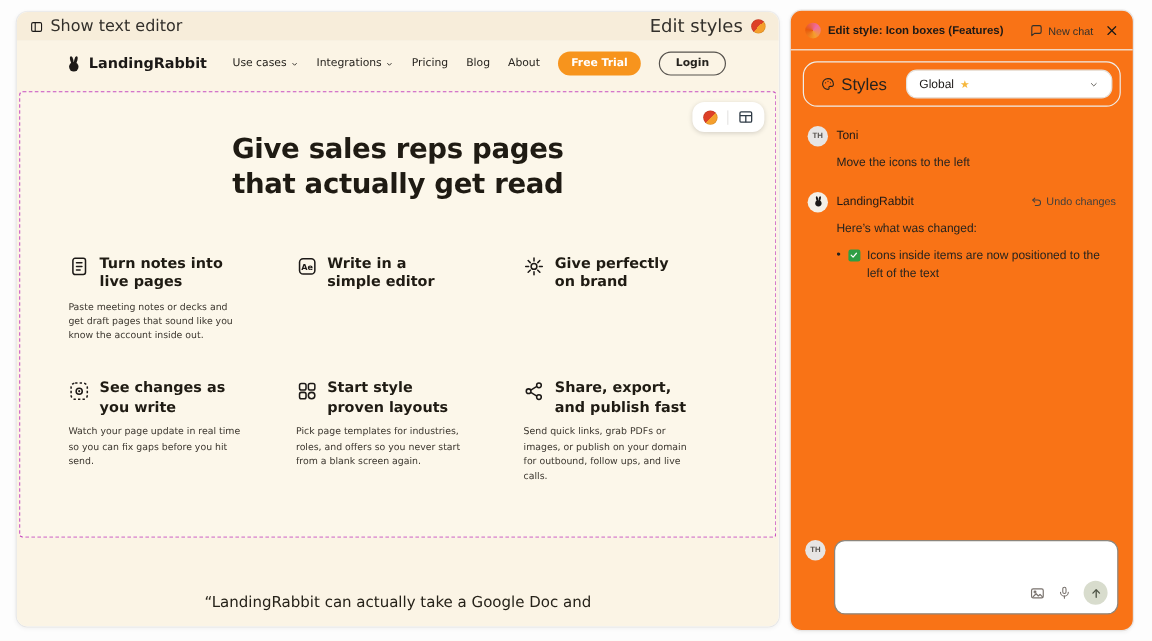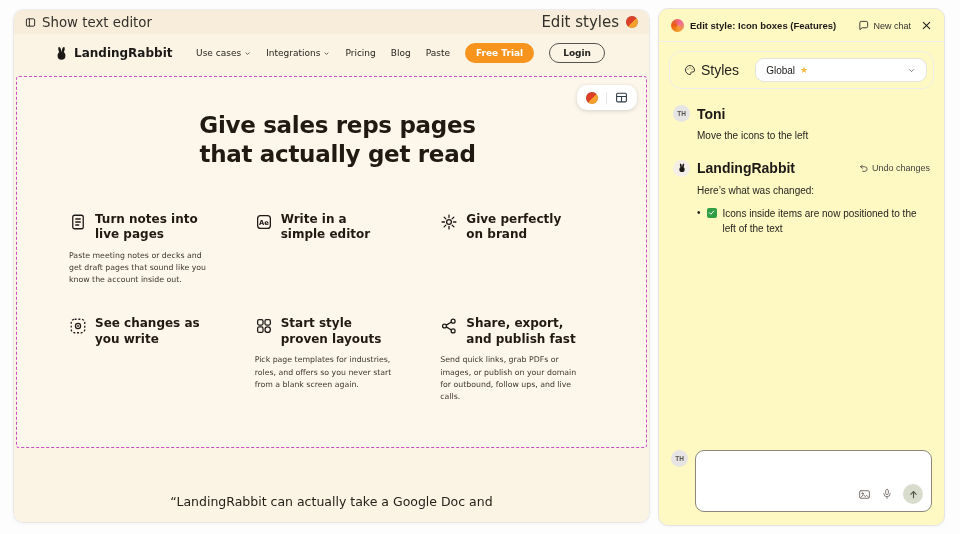--- a/index.html
+++ b/index.html
@@ -15,51 +15,51 @@
   .topbar-right { margin-left:auto; display:flex; align-items:center; gap:7px; }
   .color-dot { width:12px; height:12px; border-radius:50%; background:conic-gradient(from 220deg, #dd3f27 0 52%, #f59f2c 52% 100%); box-shadow:inset 0 0 0 .5px rgba(0,0,0,.15); }
   .site-preview { flex:1; background:#fbf4e5; display:flex; flex-direction:column; position:relative; }
   .site-header { height:38px; display:flex; align-items:center; padding:0 44px 0 40px; flex:0 0 auto; }
   .logo { display:flex; align-items:center; gap:5px; font-weight:700; font-size:12px; }
   .nav { margin-left:auto; display:flex; align-items:center; gap:15px; font-size:9px; color:#26231e; }
   .nav-item { display:flex; align-items:center; gap:3px; cursor:pointer; }
   .btn-free-trial { background:#f7941d; color:#fff; font-size:9px; font-weight:700; padding:5px 11px; border-radius:999px; }
   .btn-login { color:#26231e; font-size:9px; font-weight:600; padding:4px 13px; border-radius:999px; border:1px solid #57534e; }
 
-  .hero-box { margin:4px 2px 0; height:372px; border:1.5px dashed #c74fc2; border-radius:3px; background:#fcf7ea; position:relative; flex:0 0 auto;padding-left:12px; }
+  .hero-box { margin:4px 2px 0; height:372px; border:1.5px dashed #c74fc2; border-radius:3px; background:#fcf7ea; position:relative; flex:0 0 auto; }
   .float-toolbar { position:absolute; top:8px; right:9px; background:#fff; border-radius:10px; box-shadow:0 1px 4px rgba(0,0,0,.16); padding:6px 9px; display:flex; align-items:center; gap:8px; }
   .float-toolbar .divider { width:1px; height:12px; background:#e7e5e4; }
   .hero-title { margin-top:34px; text-align:center; font-size:23px; font-weight:800; line-height:1.28; letter-spacing:-.3px; color:#1f1b13; }
   .hero-title span { display:block; }
   .features { display:grid; grid-template-columns:repeat(3,1fr); column-gap:42px; row-gap:30px; padding:0 62px 0 40px; margin-top:42px; }
   .feature-head { display:flex; gap:8px; align-items:flex-start; }
   .feature-icon { flex:0 0 auto; margin-top:1px; color:#1c1917; display:flex; }
   .feature-title { font-size:12px; font-weight:700; line-height:1.3; max-width:108px; color:#1f1b13; }
   .feature:nth-child(6) .feature-title { max-width:124px; }
   .feature-desc { margin-top:7px; font-size:7.8px; line-height:1.55; color:#3c372f; }
   .testimonial { margin-top:auto; padding-bottom:13px; text-align:center; font-size:12.5px; font-weight:500; color:#262219; }
 
   
-  .chat-panel { position:absolute; left:658px; top:8px; width:287px; height:518px; background:#fef9c3; border:1px solid #e7e5e4; border-radius:10px; display:flex; flex-direction:column; overflow:hidden; box-shadow:0 1px 3px rgba(0,0,0,.04); font-family:"Liberation Sans",sans-serif; }
+  .chat-panel { position:absolute; left:658px; top:8px; width:287px; height:518px; background:#f97316; border:1px solid #e7e5e4; border-radius:10px; display:flex; flex-direction:column; overflow:hidden; box-shadow:0 1px 3px rgba(0,0,0,.04); font-family:"Liberation Sans",sans-serif; }
   .panel-header { display:flex; align-items:center; gap:6px; padding:10px 12px 9px; border-bottom:1px solid #f1efec; flex:0 0 auto; }
   .brand-dot { width:13px; height:13px; border-radius:50%; background:conic-gradient(from 40deg,#ef6aa0,#f59f2c,#e8590c,#ef6aa0); flex:0 0 auto; }
   .panel-title { font-size:9.5px; font-weight:700; color:#1c1917; flex:1; min-width:0; white-space:nowrap; overflow:hidden; }
   .new-chat { display:flex; align-items:center; gap:4px; font-size:9px; color:#33302b; flex:0 0 auto; }
   .close-btn { margin-left:4px; display:flex; color:#1c1917; }
   .styles-row { margin:9px 10px 4px; border:1px solid #efede9; border-radius:12px; padding:5px 6px; display:flex; gap:8px; align-items:center; flex:0 0 auto; }
   .styles-btn { display:flex; align-items:center; gap:5px; font-size:14px; color:#26231e; padding:5px 8px; border-radius:8px; }
   .scope-select { flex:1; display:flex; align-items:center; gap:5px; border:1px solid #e5e2dd; border-radius:9px; padding:5.5px 10px; font-size:10px; background:#fff; }
   .scope-select .chev { margin-left:auto; display:flex; }
   .star { color:#f6b73c; font-size:9px; line-height:1; }
   .messages { flex:1; padding:12px 14px 0; overflow:hidden; font-size:10px; }
   .msg + .msg { margin-top:16px; }
   .msg-head { display:flex; align-items:center; gap:7px; }
   .avatar { width:17px; height:17px; border-radius:50%; background:#e7e5e4; color:#57534e; font-size:6.5px; font-weight:700; display:flex; align-items:center; justify-content:center; flex:0 0 auto; }
   .avatar.rabbit { background:#f4f0e7; color:#1c1917; }
-  .msg-name { font-size:14px; font-weight:700;text-align:right; }
+  .msg-name { font-size:10px; font-weight:400;text-align:right; }
   .undo { margin-left:auto; display:flex; align-items:center; gap:3px; font-size:9px; color:#44403c; }
   .msg-body { margin:7px 0 0 24px; line-height:1.45; color:#26231e; }
   .bullet-row { display:flex; gap:6px; margin-top:8px; }
   .bullet-dot { flex:0 0 auto; }
   .check { display:inline-flex; width:10px; height:10px; background:#2f9e44; border-radius:2px; align-items:center; justify-content:center; flex:0 0 auto; margin-top:1.5px; }
   .bullet-text { flex:1; line-height:1.5; }
   .composer { flex:0 0 auto; display:flex; gap:7px; padding:0 12px 13px; align-items:flex-start; }
   .composer-box { flex:1; height:62px; border:1.5px solid #8d867c; border-radius:9px; position:relative; background:#fff; }
   .composer-icons { position:absolute; right:8px; bottom:7px; display:flex; align-items:center; gap:10px; color:#78716c; }
   .composer-icons button { display:flex; }
@@ -116,21 +116,21 @@
                 </svg>
               </span>
           </span>
           <span class="nav-item">
               <span>Pricing</span>
             </span>
           <span class="nav-item">
               <span>Blog</span>
             </span>
           <span class="nav-item">
-              <span>Paste</span>
+              <span>About</span>
             </span>
           <button class="btn-free-trial">Free Trial</button>
           <button class="btn-login">Login</button>
         </nav>
       </div>
 
       <div class="hero-box">
         <div class="float-toolbar">
           <button style="display:flex;">
               <span class="color-dot"></span>
@@ -198,20 +198,21 @@
             <div class="feature-head">
               <span class="feature-icon">
                 <svg width="18" height="18" viewBox="0 0 24 24" fill="none" stroke="currentColor" stroke-width="1.7">
                     <rect x="3" y="3" width="18" height="18" rx="4.5" stroke-dasharray="2.6 2.4"></rect>
                     <circle cx="12" cy="12" r="3.4"></circle>
                     <circle cx="12" cy="12" r="1.2" fill="currentColor" stroke="none"></circle>
                   </svg>
               </span>
               <h3 class="feature-title">See changes as you write</h3>
             </div>
+            <p class="feature-desc">Watch your page update in real time so you can fix gaps before you hit send.</p>
           </div>
           <div class="feature">
             <div class="feature-head">
               <span class="feature-icon">
                 <svg width="18" height="18" viewBox="0 0 24 24" fill="none" stroke="currentColor" stroke-width="1.7">
                     <rect x="3.5" y="3.5" width="7.2" height="7.2" rx="2"></rect>
                     <rect x="13.3" y="3.5" width="7.2" height="7.2" rx="2"></rect>
                     <rect x="3.5" y="13.3" width="7.2" height="7.2" rx="2"></rect>
                     <rect x="13.3" y="13.3" width="7.2" height="7.2" rx="3.6"></rect>
                   </svg>

